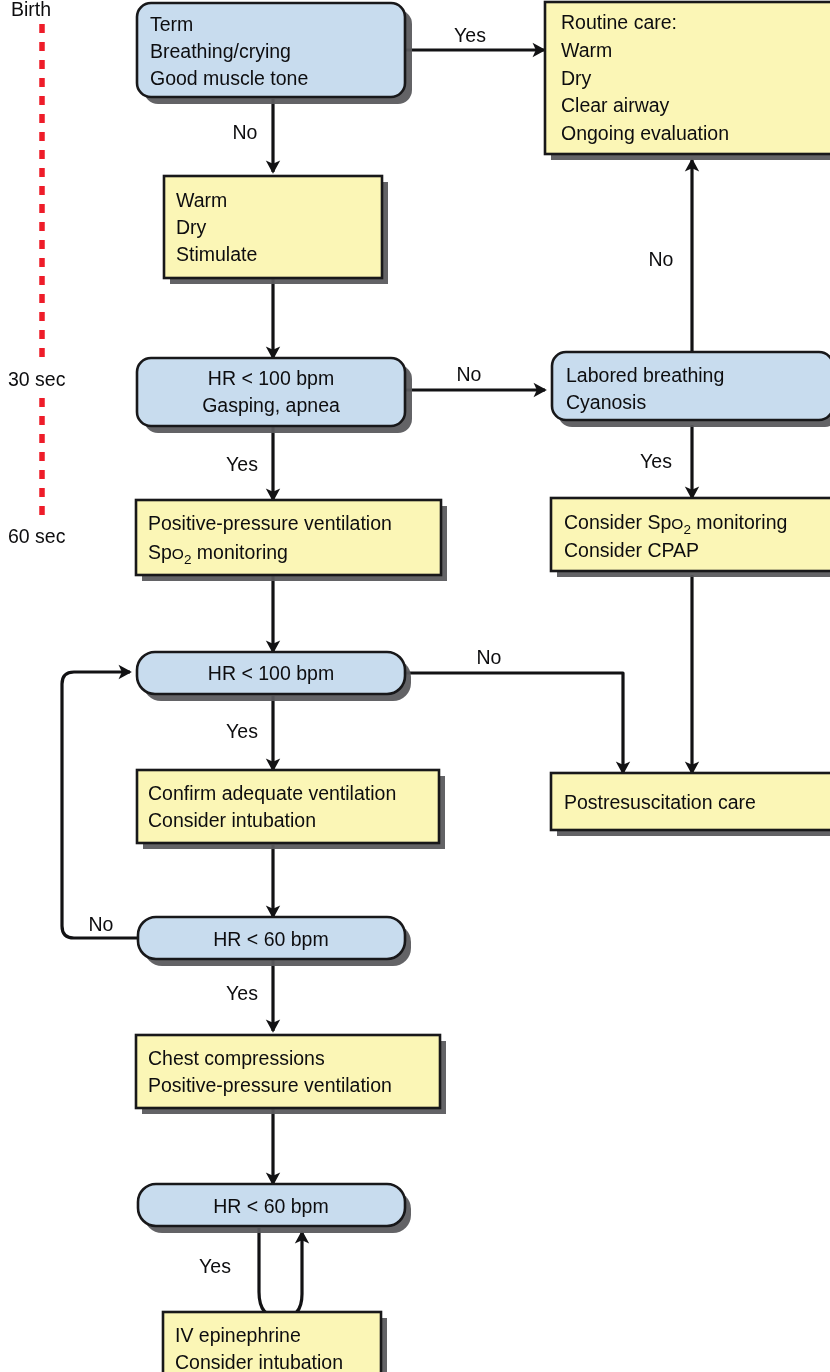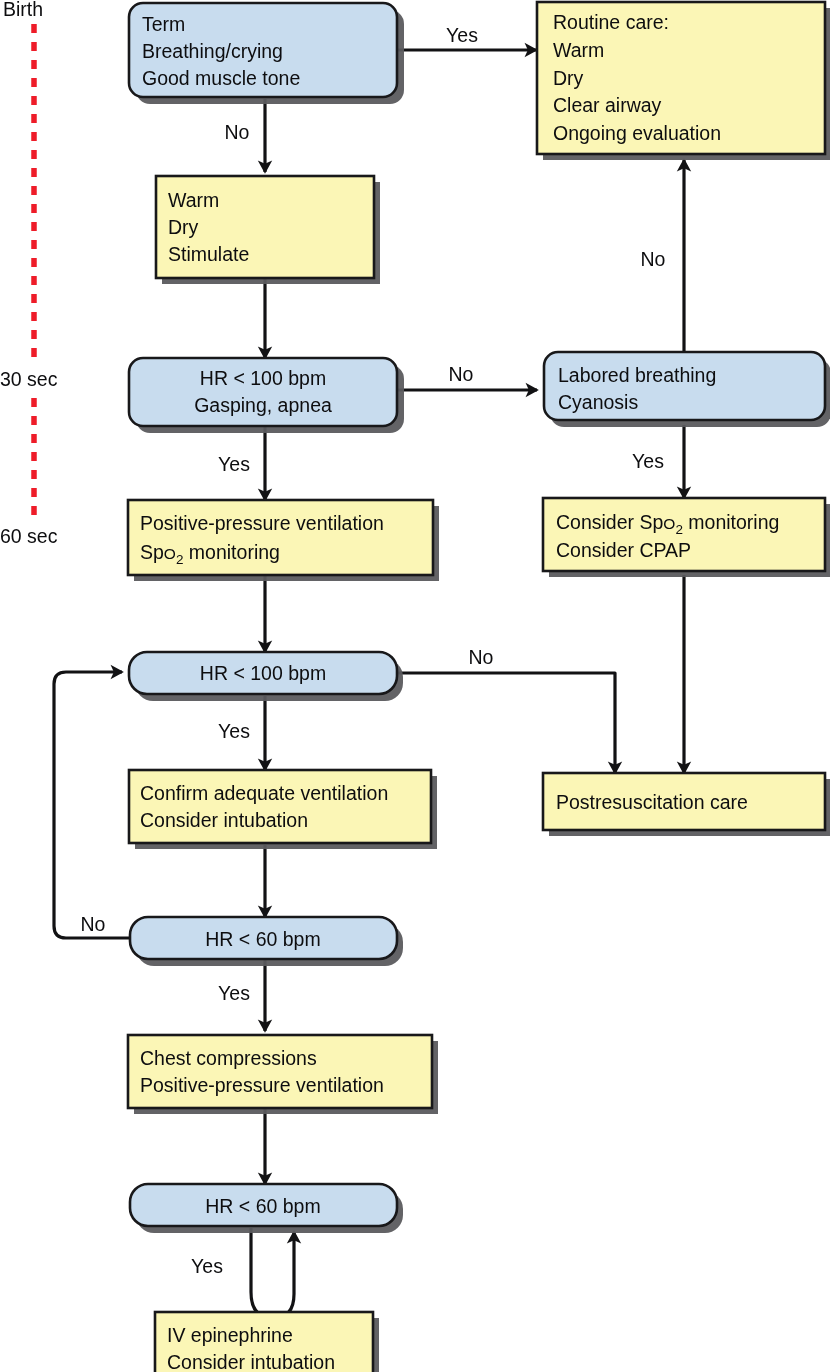--- a/index.html
+++ b/index.html
@@ -10,21 +10,21 @@
   }
   body {
     width: 830px;
     height: 1372px;
     position: relative;
     overflow: hidden;
     font-family: "Liberation Sans", sans-serif;
   }
   #chart-root {
     position: absolute;
-    top: 0; left: 0;
+    top: 0; left: 8px;
     width: 732px;
     height: 1372px;
   }
   svg { display: block; }
 
   
   .node-rect-blue {
     fill: #c8dcee;
     stroke: #18181a;
     stroke-width: 2.6;

